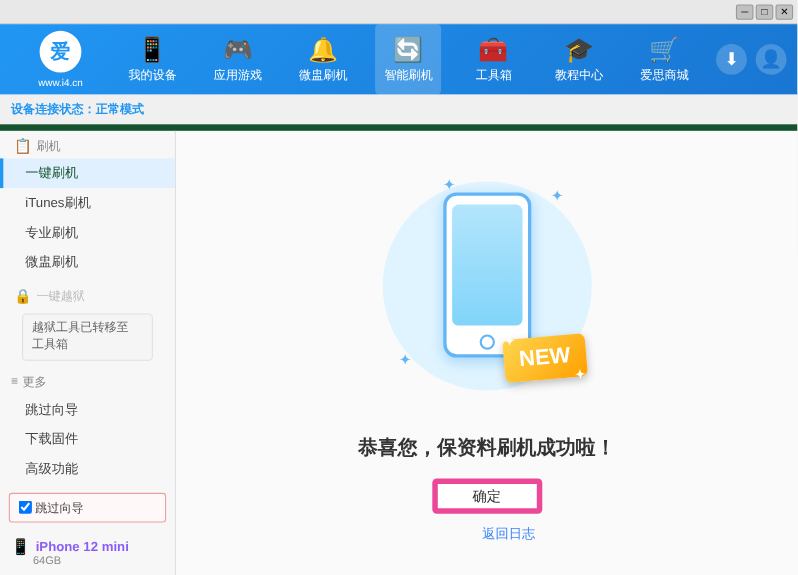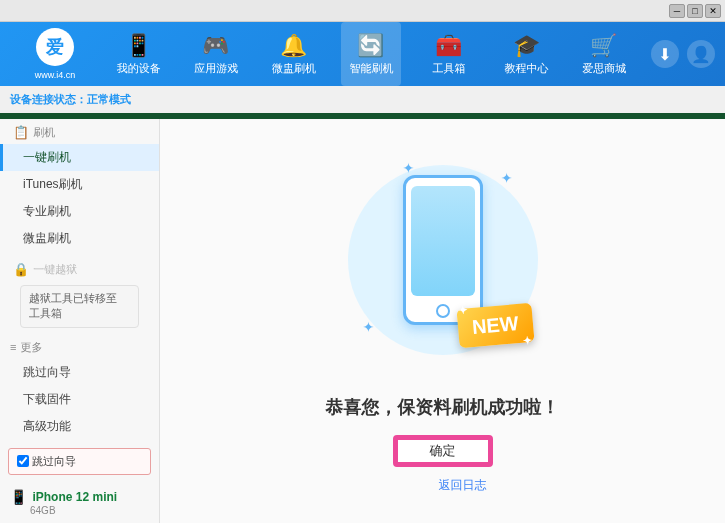--- a/index.html
+++ b/index.html
@@ -259,21 +259,21 @@
       display: flex; align-items: center; justify-content: center;
       margin-bottom: 10px;
     }
 
     .back-link {
       font-size: 12px;
       color: #3b82f6;
       cursor: pointer;
       margin-left: 40px;
     }
-    .device-name { color: #15803d; font-weight: bold; font-size: 12px; }
+    .device-name { color: #8b5cf6; font-weight: bold; font-size: 12px; }
     .device-info { color: #888; font-size: 10px; }
     .checkbox-area {
       padding: 5px 8px;
       display: flex; gap: 8px; align-items: center;
       border-bottom: 1px solid #e0e0e0;
     }
     .checkbox-item { display: flex; align-items: center; gap: 3px; font-size: 11px; color: #444; }
     .checkbox-item input { width: 12px; height: 12px; }
 
     .device-area {

